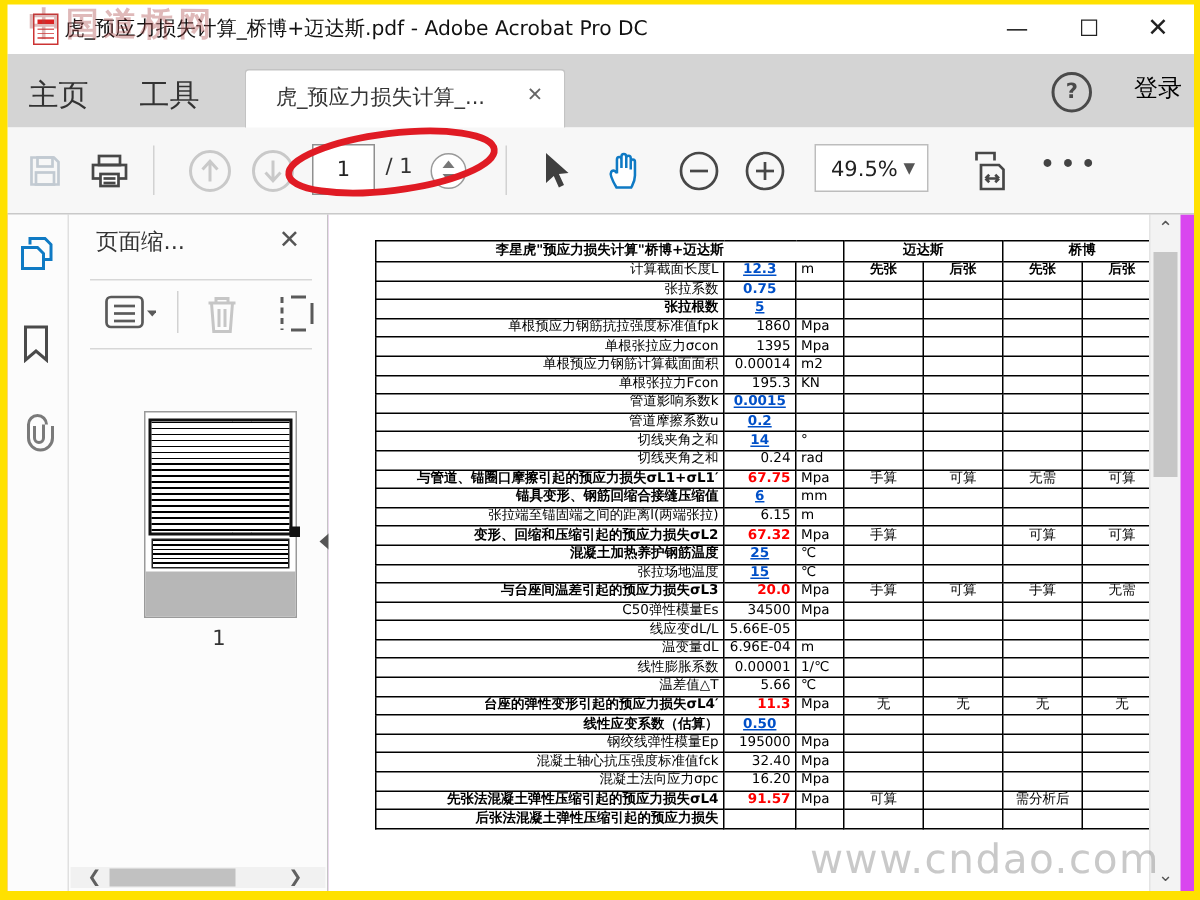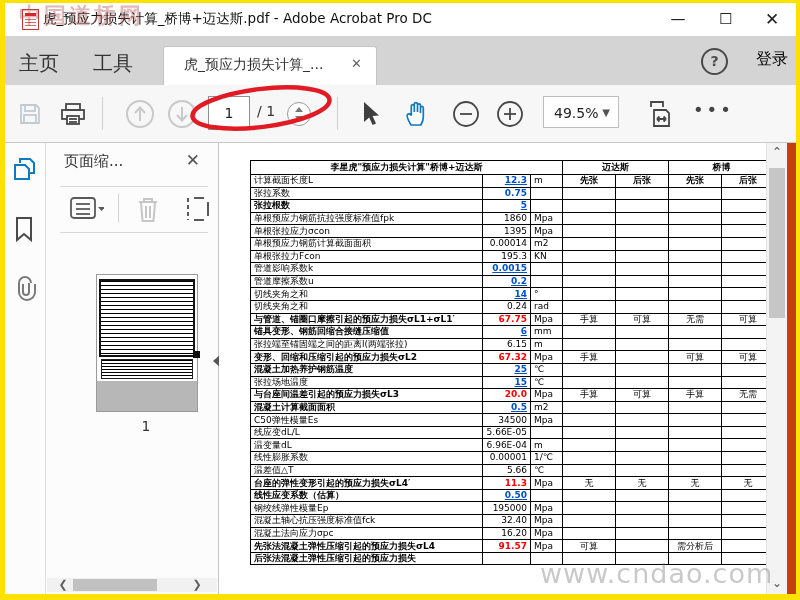--- a/index.html
+++ b/index.html
@@ -47,21 +47,21 @@
      border-right:4px solid transparent;border-bottom:5px solid #777;}
   .spinner:after{content:"";position:absolute;left:7px;bottom:4px;border-left:4px solid transparent;
      border-right:4px solid transparent;border-top:5px solid #777;}
   .red-ellipse{position:absolute;left:186px;top:82px;z-index:7;}
   .zoombox{position:absolute;left:538px;top:11px;width:76px;height:32px;background:#fff;
            border:1px solid #bdbdbd;font-size:14px;color:#222;line-height:32px;padding-left:10px;box-sizing:border-box;}
   .zoombox .car{position:absolute;right:8px;top:0;color:#555;font-size:10px;}
   .dots{position:absolute;left:688px;top:14px;font-size:18px;letter-spacing:3px;color:#444;}
 
   
-  .main{position:absolute;left:5px;top:142px;right:4px;bottom:6px;background:#c2410c;}
+  .main{position:absolute;left:5px;top:142px;right:4px;bottom:6px;background:#d946ef;}
   .iconstrip{position:absolute;left:0;top:0;width:40px;bottom:0;background:#fcfcfc;border-right:1px solid #e0e0e0;}
   .stripicon{position:absolute;left:7px;width:26px;height:26px;}
   .panel{position:absolute;left:41px;top:0;width:172px;bottom:0;background:#fcfcfc;border-right:1px solid #c4c4c4;}
   .panel-title{position:absolute;left:18px;top:10px;font-size:15px;color:#333;}
   .panel-x{position:absolute;right:18px;top:8px;font-size:17px;color:#555;}
   .panel-hr{position:absolute;left:14px;right:10px;height:1px;background:#d7d7d7;}
   .thumb-wrap{position:absolute;left:50px;top:132px;width:100px;height:136px;background:#fff;border:1px solid #9a9a9a;}
   .thumb-table{position:absolute;left:2px;right:2px;top:4px;height:74px;border:2px solid #111;
      background:repeating-linear-gradient(#000 0 1px,#fff 1px 4px),
                 linear-gradient(90deg,transparent 58%,#000 58%,#000 59%,transparent 59%,transparent 72%,#000 72%,#000 73%,transparent 73%);}
@@ -83,25 +83,25 @@
   .vs-up,.vs-down{position:absolute;left:0;width:20px;height:17px;color:#555;font-size:12px;text-align:center;line-height:17px;}
   .vs-up{top:2px}.vs-down{bottom:2px}
   .vs-thumb{position:absolute;left:2px;top:26px;width:16px;height:150px;background:#c6c6c6;}
 
   
   .calc{position:absolute;left:31px;top:18px;border-collapse:collapse;table-layout:fixed;width:524px;
         font-size:9px;color:#000;}
   .calc th,.calc td{border:1px solid #000;padding:0 3px;height:12.6px;line-height:11px;
         overflow:hidden;white-space:nowrap;box-sizing:border-box;}
   .calc thead th{font-weight:bold;text-align:center;height:14px;}
-  td.lbl{text-align:left;}
+  td.lbl{text-align:right;}
   td.lbl.bold{font-weight:bold;}
   td.val{text-align:right;font-weight:bold;}
   td.val.k{font-weight:normal;}
-  td.val.b,td.val.bu{color:#0050c8;}
+  td.val.b,td.val.bu{color:#0050c8;text-align:center;}
   td.val.bu{text-decoration:underline;}
   td.val.r{color:#ff0000;}
   td.unit{text-align:left;font-weight:normal;}
   td.ctr{text-align:center;font-weight:normal;}
   td.ctr.bold{font-weight:bold;}
 
   
   .wm-tl{position:absolute;left:19px;top:1px;font-size:22px;font-weight:bold;letter-spacing:3px;
          color:rgba(170,70,70,0.38);z-index:65;pointer-events:none;}
   .wm-br{position:absolute;left:540px;top:558px;font-size:27px;color:rgba(120,120,120,0.40);
@@ -453,29 +453,20 @@
             <tr>
               <td class="lbl bold">与台座间温差引起的预应力损失σL3</td>
               <td class="val r">20.0</td>
               <td class="unit">Mpa</td>
               <td class="ctr">手算</td>
               <td class="ctr">可算</td>
               <td class="ctr">手算</td>
               <td class="ctr">无需</td>
             </tr>
             <tr>
-              <td class="lbl bold">混凝土计算截面面积</td>
-              <td class="val bu">0.5</td>
-              <td class="unit">m2</td>
-              <td class="ctr"></td>
-              <td class="ctr"></td>
-              <td class="ctr"></td>
-              <td class="ctr"></td>
-            </tr>
-            <tr>
               <td class="lbl">C50弹性模量Es</td>
               <td class="val k">34500</td>
               <td class="unit">Mpa</td>
               <td class="ctr"></td>
               <td class="ctr"></td>
               <td class="ctr"></td>
               <td class="ctr"></td>
             </tr>
             <tr>
               <td class="lbl">线应变dL/L</td>

